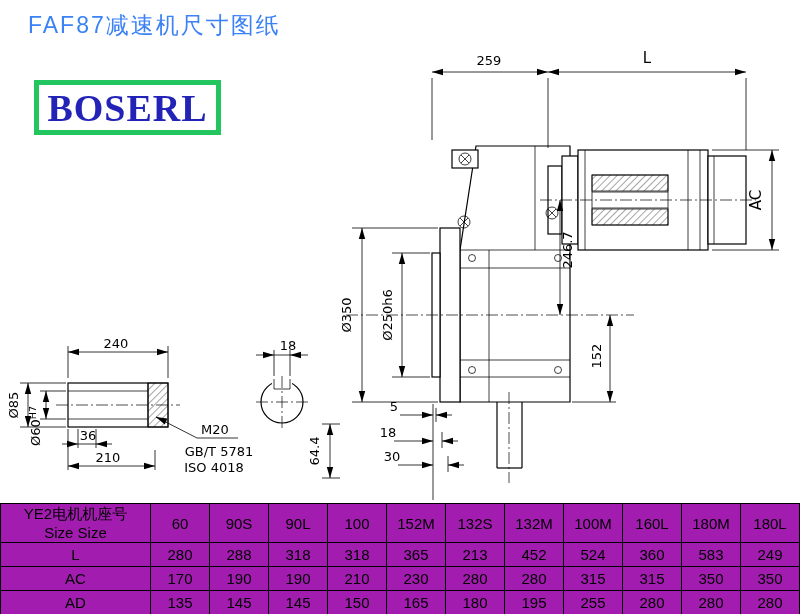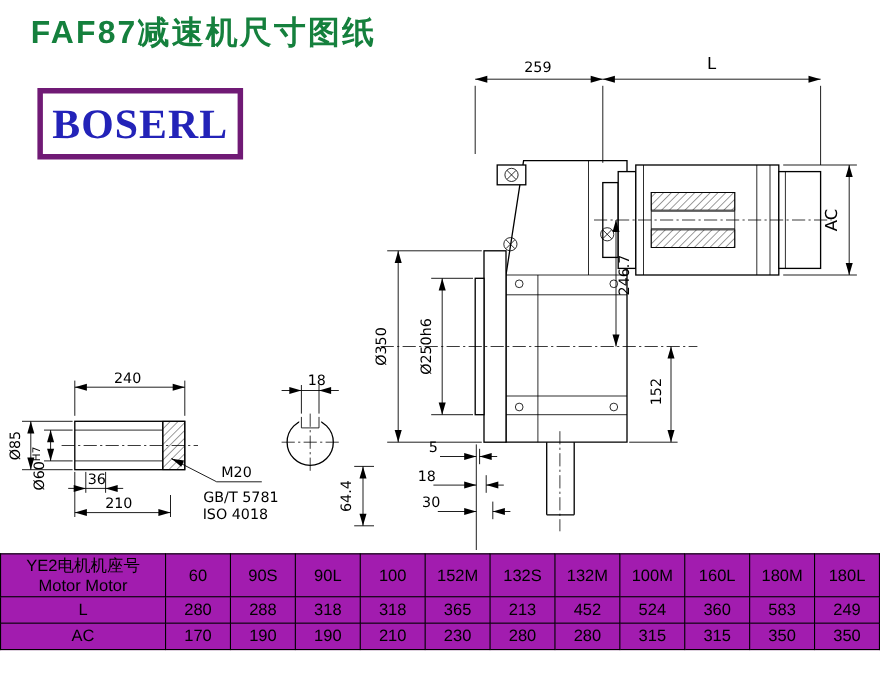--- a/index.html
+++ b/index.html
@@ -1,21 +1,21 @@
 <!DOCTYPE html>
 <html><head>
 <meta charset="utf-8">
 <style>
   * { margin:0; padding:0; box-sizing:border-box; }
   html,body { width:800px; height:614px; background:#fff; overflow:hidden; position:relative;
               font-family:"Liberation Sans", sans-serif; }
-  .title { position:absolute; left:28px; top:10px; font-size:29px; font-weight:bold;
-           color:#15803d; letter-spacing:2px; white-space:nowrap; }
-  .logo-box { position:absolute; left:34px; top:80px; width:187px; height:65px;
-              border:5px solid #701a75; background:#fff; display:flex; align-items:center;
+  .title { position:absolute; left:28px; top:10px; font-size:23px; font-weight:normal;
+           color:#3b82f6; letter-spacing:2px; white-space:nowrap; }
+  .logo-box { position:absolute; left:34px; top:80px; width:187px; height:55px;
+              border:5px solid #22c55e; background:#fff; display:flex; align-items:center;
               justify-content:center; }
   .logo-text { font-family:"Liberation Serif", serif; font-weight:bold; font-size:38px;
                color:#2323b8; letter-spacing:1px; }
   svg.drawing { position:absolute; left:0; top:0; }
   svg .o  { fill:#fff; stroke:#000; stroke-width:1.2; }
   svg .on { fill:none; stroke:#000; stroke-width:1.2; }
   svg .t  { fill:none; stroke:#000; stroke-width:0.75; }
   svg .h  { fill:url(#hatch); stroke:#000; stroke-width:0.75; }
   svg .w  { fill:#fff; stroke:none; }
   svg .cl { fill:none; stroke:#000; stroke-width:0.7; stroke-dasharray:12 3 2 3; }
@@ -258,21 +258,21 @@
       <col>
       <col>
       <col>
       <col>
       <col>
   </colgroup>
   <tbody>
     <tr class="hdr">
       <th>
         <div>YE2电机机座号</div>
-        <div>Motor Motor</div>
+        <div>Size Size</div>
       </th>
       <th>60</th>
       <th>90S</th>
       <th>90L</th>
       <th>100</th>
       <th>152M</th>
       <th>132S</th>
       <th>132M</th>
       <th>100M</th>
       <th>160L</th>
@@ -300,14 +300,28 @@
       <td>190</td>
       <td>210</td>
       <td>230</td>
       <td>280</td>
       <td>280</td>
       <td>315</td>
       <td>315</td>
       <td>350</td>
       <td>350</td>
     </tr>
+    <tr>
+      <td>AD</td>
+      <td>135</td>
+      <td>145</td>
+      <td>145</td>
+      <td>150</td>
+      <td>165</td>
+      <td>180</td>
+      <td>195</td>
+      <td>255</td>
+      <td>280</td>
+      <td>280</td>
+      <td>280</td>
+    </tr>
   </tbody>
 </table>
 
 </body></html>

